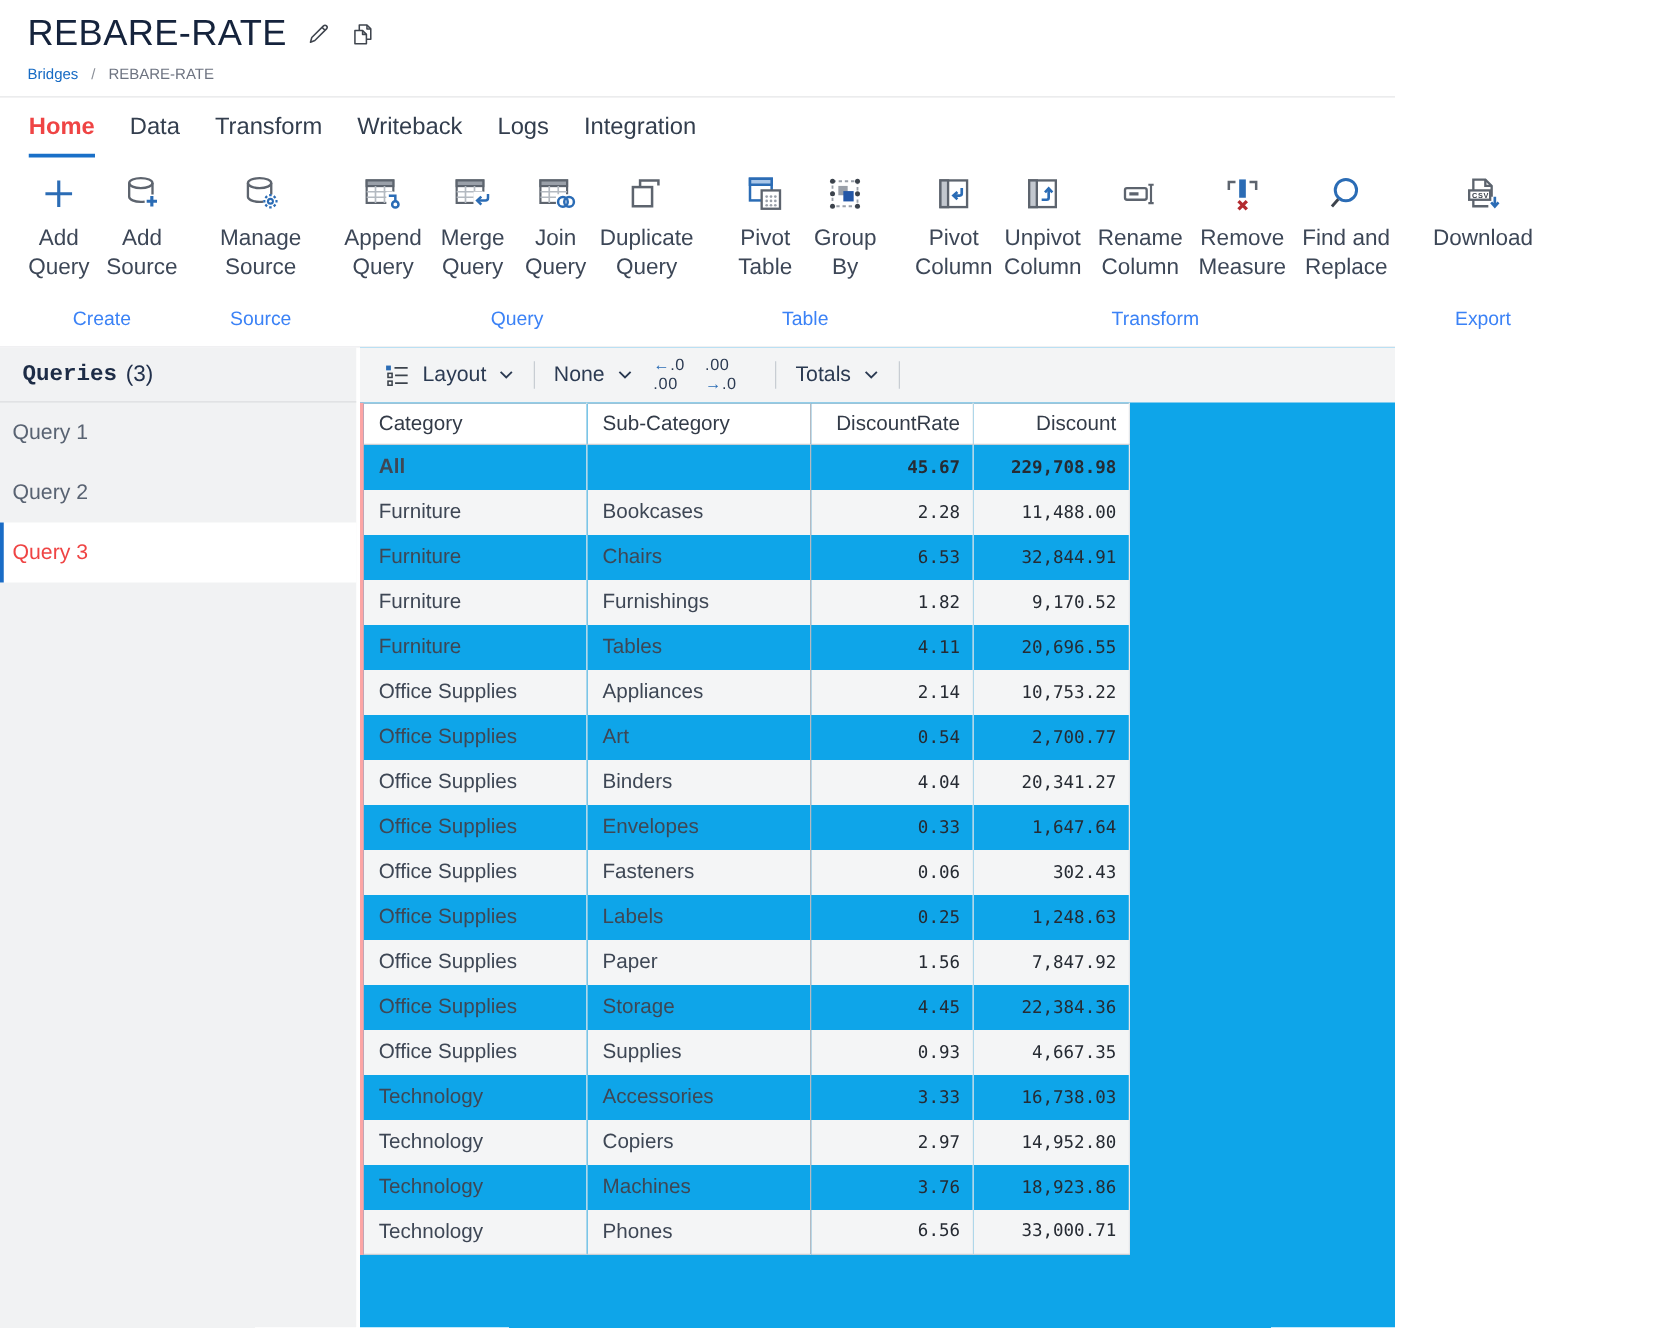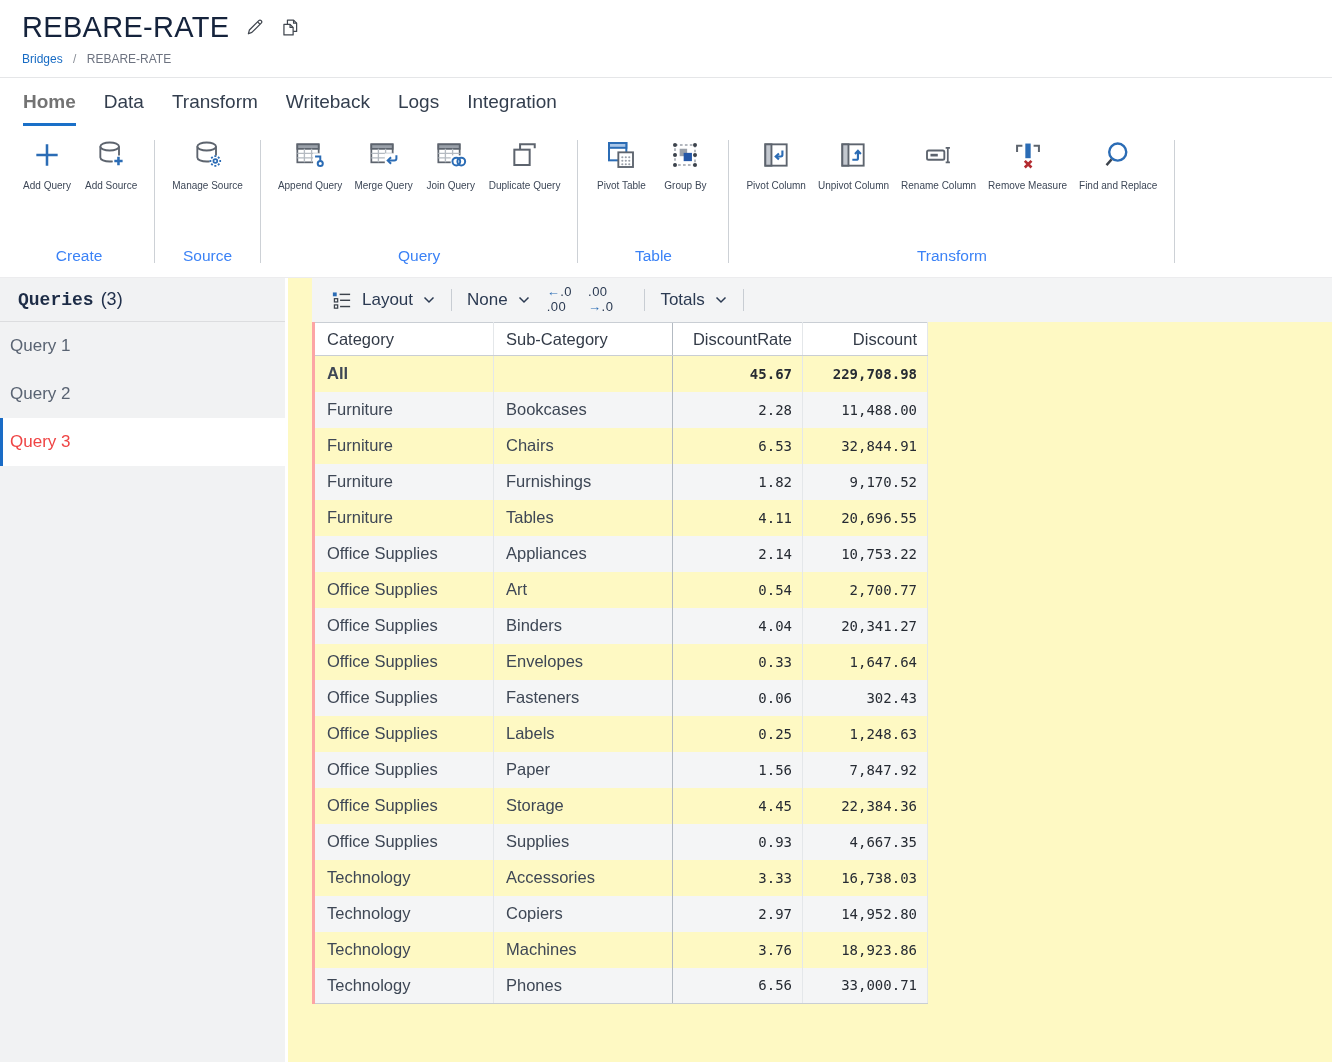--- a/index.html
+++ b/index.html
@@ -2,59 +2,59 @@
 <html><head>
 <meta charset="utf-8">
 <style>
   * { box-sizing: border-box; }
   html,body { margin:0; padding:0; }
   body {
     width:1332px; height:1062px; overflow:hidden;
     background:#ffffff; color:#3d4757;
     font-family:"Liberation Sans", sans-serif;
   }
-  .page { width:1332px; height:1062px; display:flex; flex-direction:column; }
+  .page { width:1116px; height:1062px; display:flex; flex-direction:column; }
 
   
   .header { padding:11px 0 0 22px; border-bottom:1px solid #e5e6e8; }
   .title-row { display:flex; align-items:center; gap:15px; }
   .page-title { margin:0; font-size:29px; font-weight:500; color:#15233c; letter-spacing:.3px; }
   .hicon { display:inline-flex; cursor:pointer; }
   .hicon svg { width:21px; height:21px; }
   .breadcrumb { margin-top:8px; padding-bottom:11px; font-size:12px; }
   .bc-link { color:#176bc4; cursor:pointer; text-decoration:none; }
   .bc-sep { color:#8a8f98; margin:0 7px; }
   .bc-cur { color:#6d7380; }
 
   
   .tabbar { display:flex; gap:28px; padding:13px 0 0 23px; }
   .tab { font-size:19px; color:#333e4e; padding-bottom:10px; border-bottom:3px solid transparent; cursor:pointer; }
-  .tab.active { font-weight:bold; color:#737373; border-bottom-color:#1a70c8; }
+  .tab.active { font-weight:bold; color:#ef4444; border-bottom-color:#1a70c8; }
 
   
   .ribbon { display:flex; align-items:stretch; height:152px; padding:12px 0 0 4px; border-bottom:1px solid #ececee; }
   .grp { display:flex; flex-direction:column; }
   .grp-row { display:flex; gap:12px; justify-content:center; padding:0 17px; }
   .rbtn { display:flex; flex-direction:column; align-items:center; gap:8px; max-width:82px; min-width:52px; cursor:pointer; }
   .ric { display:inline-flex; height:33px; align-items:center; }
   .ric svg { width:32px; height:32px; }
-  .rlabel { font-size:10px; line-height:1.3; text-align:left; color:#3d4757; }
+  .rlabel { font-size:18px; line-height:1.3; text-align:center; color:#3d4757; }
   .grp-cap { margin-top:auto; text-align:center; font-size:15.5px; color:#3b82f6; padding:8px 4px 12px; }
   .vdiv { width:1px; background:#cdd1d6; margin:2px 0 14px; }
 
   
   .app-body { flex:1; display:flex; min-height:0; }
   .sidebar { width:285px; background:#f1f2f3; margin-right:3px; display:flex; flex-direction:column; }
   .side-head { height:44px; flex:none; display:flex; align-items:center; padding-left:18px; border-bottom:1px solid #dcdddf; font-size:18px; color:#1d2c46; }
   .side-head .nm { font-weight:bold;font-family:Liberation Mono, monospace; }
   .side-head .cnt { margin-left:7px; color:#22314c; }
   .qitem { height:48px; flex:none; display:flex; align-items:center; padding-left:7px; font-size:17px; color:#596372; border-left:3px solid transparent; cursor:pointer; }
   .qitem.selected { background:#ffffff; border-left-color:#1a6cc6; color:#ef4444; }
 
-  .main { flex:1; display:flex; flex-direction:column; background:#fef9c3; min-width:0;padding-left:24px; }
+  .main { flex:1; display:flex; flex-direction:column; background:#0ea5e9; min-width:0; }
   .ttoolbar { height:44px; flex:none; background:#f3f4f5; display:flex; align-items:center; padding-left:18px; font-size:17px; color:#2b3a52; }
   .titem { display:flex; align-items:center; gap:9px; cursor:pointer; }
   .titem svg.chev { width:14px; height:10px; }
   .tdiv { width:1px; height:22px; background:#c8cdd3; margin:0 15px; }
   .fmtbtn { font-size:13px; line-height:1.12; color:#2b3a52; cursor:pointer; margin-right:16px; letter-spacing:.5px; }
   .farr { color:#2b6cb5; }
 
   
   .tablewrap { overflow:hidden; }
   table.grid { border-collapse:collapse; table-layout:fixed; width:614px; }
@@ -315,20 +315,38 @@
                 <circle cx="11.8" cy="9.8" r="6.4" stroke="#2b6cb5" stroke-width="1.8"></circle>
                 <path d="M7.2 15.3L3.4 19.6" stroke="#3c434c" stroke-width="1.8"></path>
               </svg>
             </span>
             <span class="rlabel">Find and Replace</span>
           </div>
         </div>
         <div class="grp-cap">Transform</div>
       </div>
       <div class="vdiv"></div>
+      <div class="grp">
+        <div class="grp-row">
+          <div class="rbtn">
+            <span class="ric">
+              <svg viewBox="0 0 24 24" fill="none">
+                <path d="M6.5 9.8V3.5h7.2l3.8 3.8v6.5" stroke="#5d646e" stroke-width="1.4"></path>
+                <path d="M13.7 3.5v3.8h3.8" stroke="#5d646e" stroke-width="1.4"></path>
+                <path d="M6.5 15.8v3.7h9" stroke="#5d646e" stroke-width="1.4"></path>
+                <rect x="4" y="10" width="12.6" height="5.6" fill="#fff" stroke="#5d646e" stroke-width="1.4"></rect>
+                <text x="5.7" y="14.3" font-size="4.4" font-weight="bold" fill="#3c434c" letter-spacing=".4" font-family="inherit">CSV</text>
+                <path d="M19.4 13.8v5.6M17.2 17.2l2.2 2.5 2.2-2.5" stroke="#2b6cb5" stroke-width="1.6"></path>
+              </svg>
+            </span>
+            <span class="rlabel">Download</span>
+          </div>
+        </div>
+        <div class="grp-cap">Export</div>
+      </div>
     </div>
 
   <div class="app-body">
 
     <aside class="sidebar">
       <div class="side-head">
         <span class="nm">Queries</span>
         <span class="cnt">(3)</span>
       </div>
       <div id="querylist">

